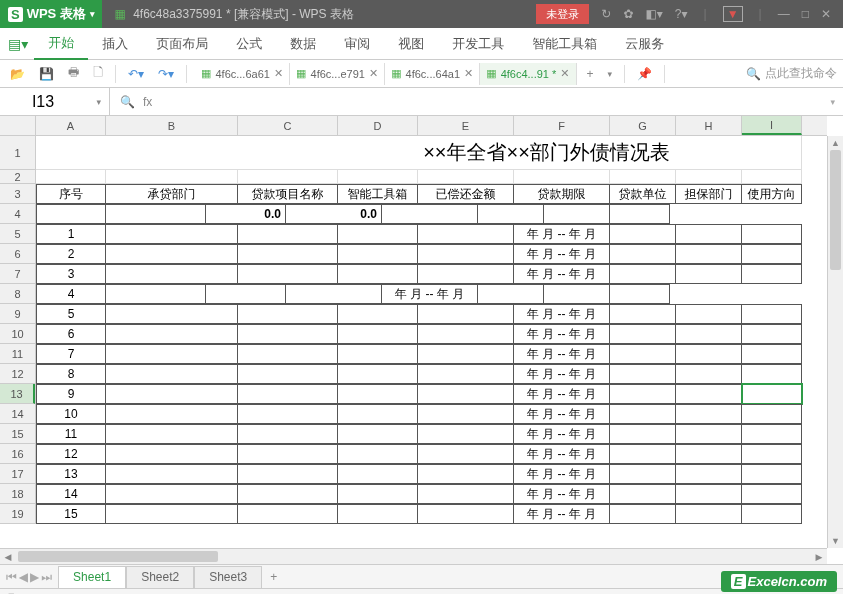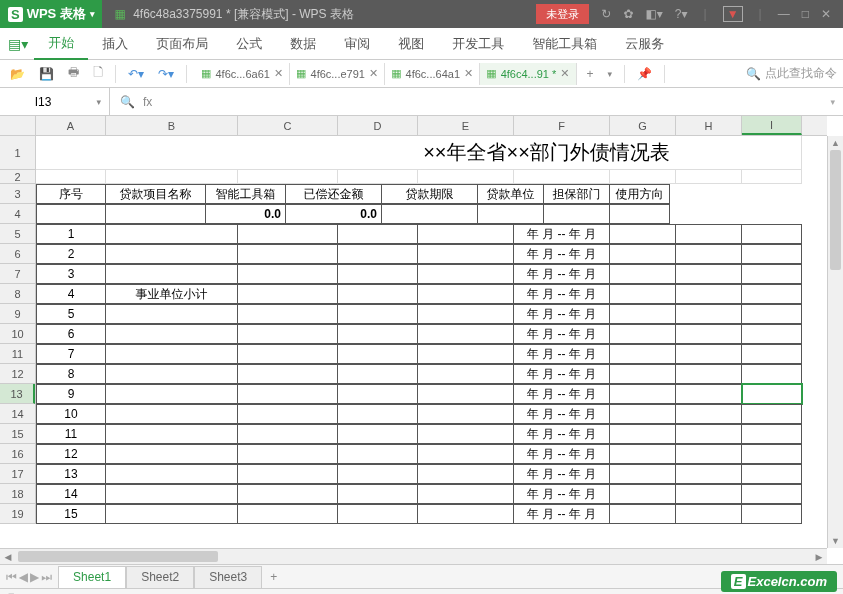--- a/index.html
+++ b/index.html
@@ -27,21 +27,21 @@
 .toolbar .tbtn { cursor: pointer; padding: 2px 4px; display: flex; align-items: center; }
 .toolbar .tsep { width: 1px; height: 18px; background: #ddd; margin: 0 2px; }
 .toolbar .doctab { display: flex; align-items: center; gap: 4px; padding: 0 6px; height: 22px; border-right: 1px solid #ddd; font-size: 11px; color: #666; }
 .toolbar .doctab.active { background: #eef6ee; color: #2e9b47; }
 .toolbar .doctab .close { color: #888; cursor: pointer; }
 .toolbar .search { margin-left: auto; display: flex; align-items: center; gap: 4px; color: #999; }
 
 
 .formulabar { height: 28px; display: flex; align-items: center; border-bottom: 1px solid #ccc; }
 .formulabar .namebox { width: 110px; border-right: 1px solid #ccc; padding: 0 8px; height: 100%; display: flex; align-items: center; justify-content: space-between; }
-.formulabar .namebox input { border: none; width: 70px; font-size: 12px; outline: none; text-align: center; }
+.formulabar .namebox input { border: none; width: 70px; font-size: 16px; outline: none; text-align: center; }
 .formulabar .fx { padding: 0 10px; color: #888; display: flex; gap: 8px; align-items: center; }
 .formulabar .fxinput { flex: 1; border: none; outline: none; padding: 0 6px; }
 
 
 .gridwrap { position: relative; height: 448px; overflow: hidden; }
 .corner { position: absolute; top: 0; left: 0; width: 36px; height: 20px; background: #f0f0f0; border-right: 1px solid #ccc; border-bottom: 1px solid #ccc; z-index: 3; }
 .colheads { position: absolute; top: 0; left: 36px; right: 16px; height: 20px; display: flex; background: #f0f0f0; border-bottom: 1px solid #ccc; z-index: 2; }
 .colheads .ch { border-right: 1px solid #ccc; display: flex; align-items: center; justify-content: center; color: #555; font-size: 11px; }
 .colheads .ch.sel { background: #d4e8d4; border-bottom: 2px solid #2e9b47; }
 .rowheads { position: absolute; top: 20px; left: 0; width: 36px; background: #f0f0f0; border-right: 1px solid #ccc; z-index: 2; }
@@ -227,20 +227,21 @@
         <div class="cell " style="width: 100px; height: 100%;"></div>
         <div class="cell " style="width: 80px; height: 100%;"></div>
         <div class="cell " style="width: 96px; height: 100%;"></div>
         <div class="cell " style="width: 96px; height: 100%;"></div>
         <div class="cell " style="width: 66px; height: 100%;"></div>
         <div class="cell " style="width: 66px; height: 100%;"></div>
         <div class="cell " style="width: 60px; height: 100%;"></div>
       </div>
       <div class="row " style="height: 20px;">
         <div class="cell center b bl" style="width: 70px; height: 100%;">序号</div>
+        <div class="cell center b" style="width: 132px; height: 100%;">承贷部门</div>
         <div class="cell center b" style="width: 100px; height: 100%;">贷款项目名称</div>
         <div class="cell center b" style="width: 80px; height: 100%;">智能工具箱</div>
         <div class="cell center b" style="width: 96px; height: 100%;">已偿还金额</div>
         <div class="cell center b" style="width: 96px; height: 100%;">贷款期限</div>
         <div class="cell center b" style="width: 66px; height: 100%;">贷款单位</div>
         <div class="cell center b" style="width: 66px; height: 100%;">担保部门</div>
         <div class="cell center b" style="width: 60px; height: 100%;">使用方向</div>
       </div>
       <div class="row " style="height: 20px;">
         <div class="cell b bl center" style="width: 70px; height: 100%;"></div>
@@ -280,21 +281,20 @@
         <div class="cell b" style="width: 100px; height: 100%;"></div>
         <div class="cell b" style="width: 80px; height: 100%;"></div>
         <div class="cell b" style="width: 96px; height: 100%;"></div>
         <div class="cell b center" style="width: 96px; height: 100%;">年  月 --   年  月</div>
         <div class="cell b" style="width: 66px; height: 100%;"></div>
         <div class="cell b" style="width: 66px; height: 100%;"></div>
         <div class="cell b" style="width: 60px; height: 100%;"></div>
       </div>
       <div class="row " style="height: 20px;">
         <div class="cell b bl center" style="width: 70px; height: 100%;">4</div>
-        <div class="cell b center" style="width: 132px; height: 100%;">事业单位小计</div>
         <div class="cell b" style="width: 100px; height: 100%;"></div>
         <div class="cell b" style="width: 80px; height: 100%;"></div>
         <div class="cell b" style="width: 96px; height: 100%;"></div>
         <div class="cell b center" style="width: 96px; height: 100%;">年  月 --   年  月</div>
         <div class="cell b" style="width: 66px; height: 100%;"></div>
         <div class="cell b" style="width: 66px; height: 100%;"></div>
         <div class="cell b" style="width: 60px; height: 100%;"></div>
       </div>
       <div class="row " style="height: 20px;">
         <div class="cell b bl center" style="width: 70px; height: 100%;">5</div>

